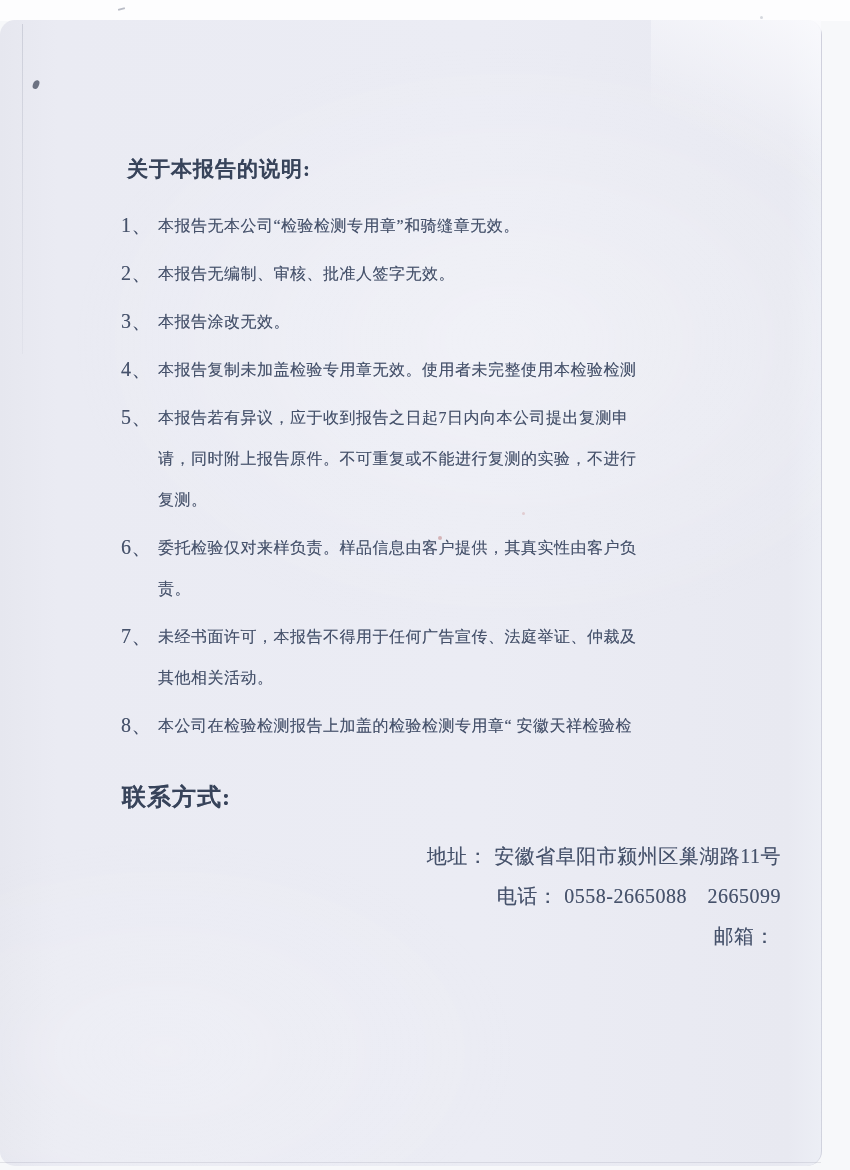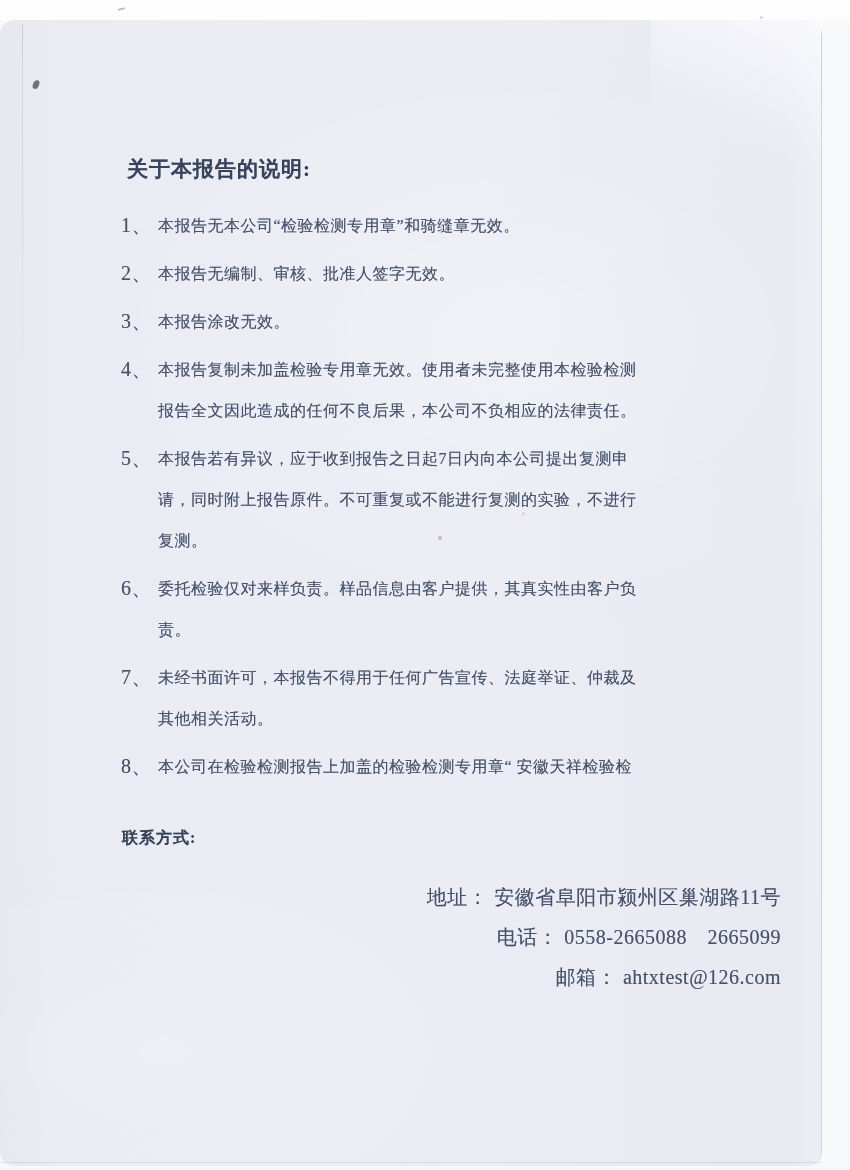--- a/index.html
+++ b/index.html
@@ -85,21 +85,21 @@
     white-space: pre;
   }
   .note .nbody { flex: 1; min-width: 0; }
   .ln {
     font-size: 16px; line-height: 41px;
     letter-spacing: 0.5px;
     white-space: pre;
     text-shadow: 0 0 0.4px rgba(70,82,107,0.5);
   }
   .contact-heading {
-    font-size: 16px; font-weight: 700;
+    font-size: 24px; font-weight: 700;
     line-height: 30px;
     margin: 36px 0 24px 1px;
     color: #37435a;
     letter-spacing: 1px;
     text-shadow: 0 0 0.5px rgba(55,67,90,0.55);
   }
   .contact-row {
     display: flex;
     font-size: 20px; line-height: 40px;
     letter-spacing: 0.5px;
@@ -144,21 +144,20 @@
         <span class="num ln">3、</span>
         <div class="nbody">
           <div class="ln">本报告涂改无效。</div>
         </div>
       </div>
 
       <div class="note">
         <span class="num ln">4、</span>
         <div class="nbody">
           <div class="ln">本报告复制未加盖检验专用章无效。使用者未完整使用本检验检测</div>
-          <div class="ln">报告全文因此造成的任何不良后果，本公司不负相应的法律责任。</div>
         </div>
       </div>
 
       <div class="note">
         <span class="num ln">5、</span>
         <div class="nbody">
           <div class="ln">本报告若有异议，应于收到报告之日起7日内向本公司提出复测申</div>
           <div class="ln">请，同时附上报告原件。不可重复或不能进行复测的实验，不进行</div>
           <div class="ln">复测。</div>
         </div>
@@ -197,20 +196,19 @@
         <span class="value">安徽省阜阳市颍州区巢湖路11号</span>
       </div>
 
       <div class="contact-row">
         <span class="label">电话：</span>
         <span class="value">0558-2665088　2665099</span>
       </div>
 
       <div class="contact-row">
         <span class="label">邮箱：</span>
-        <span class="value">ahtxtest@126.com</span>
       </div>
     </div>
   </div>
 </div>
 
 <div class="speck speck-dash"></div>
 <div class="speck speck-dot-tr"></div>
 
 </body></html>

